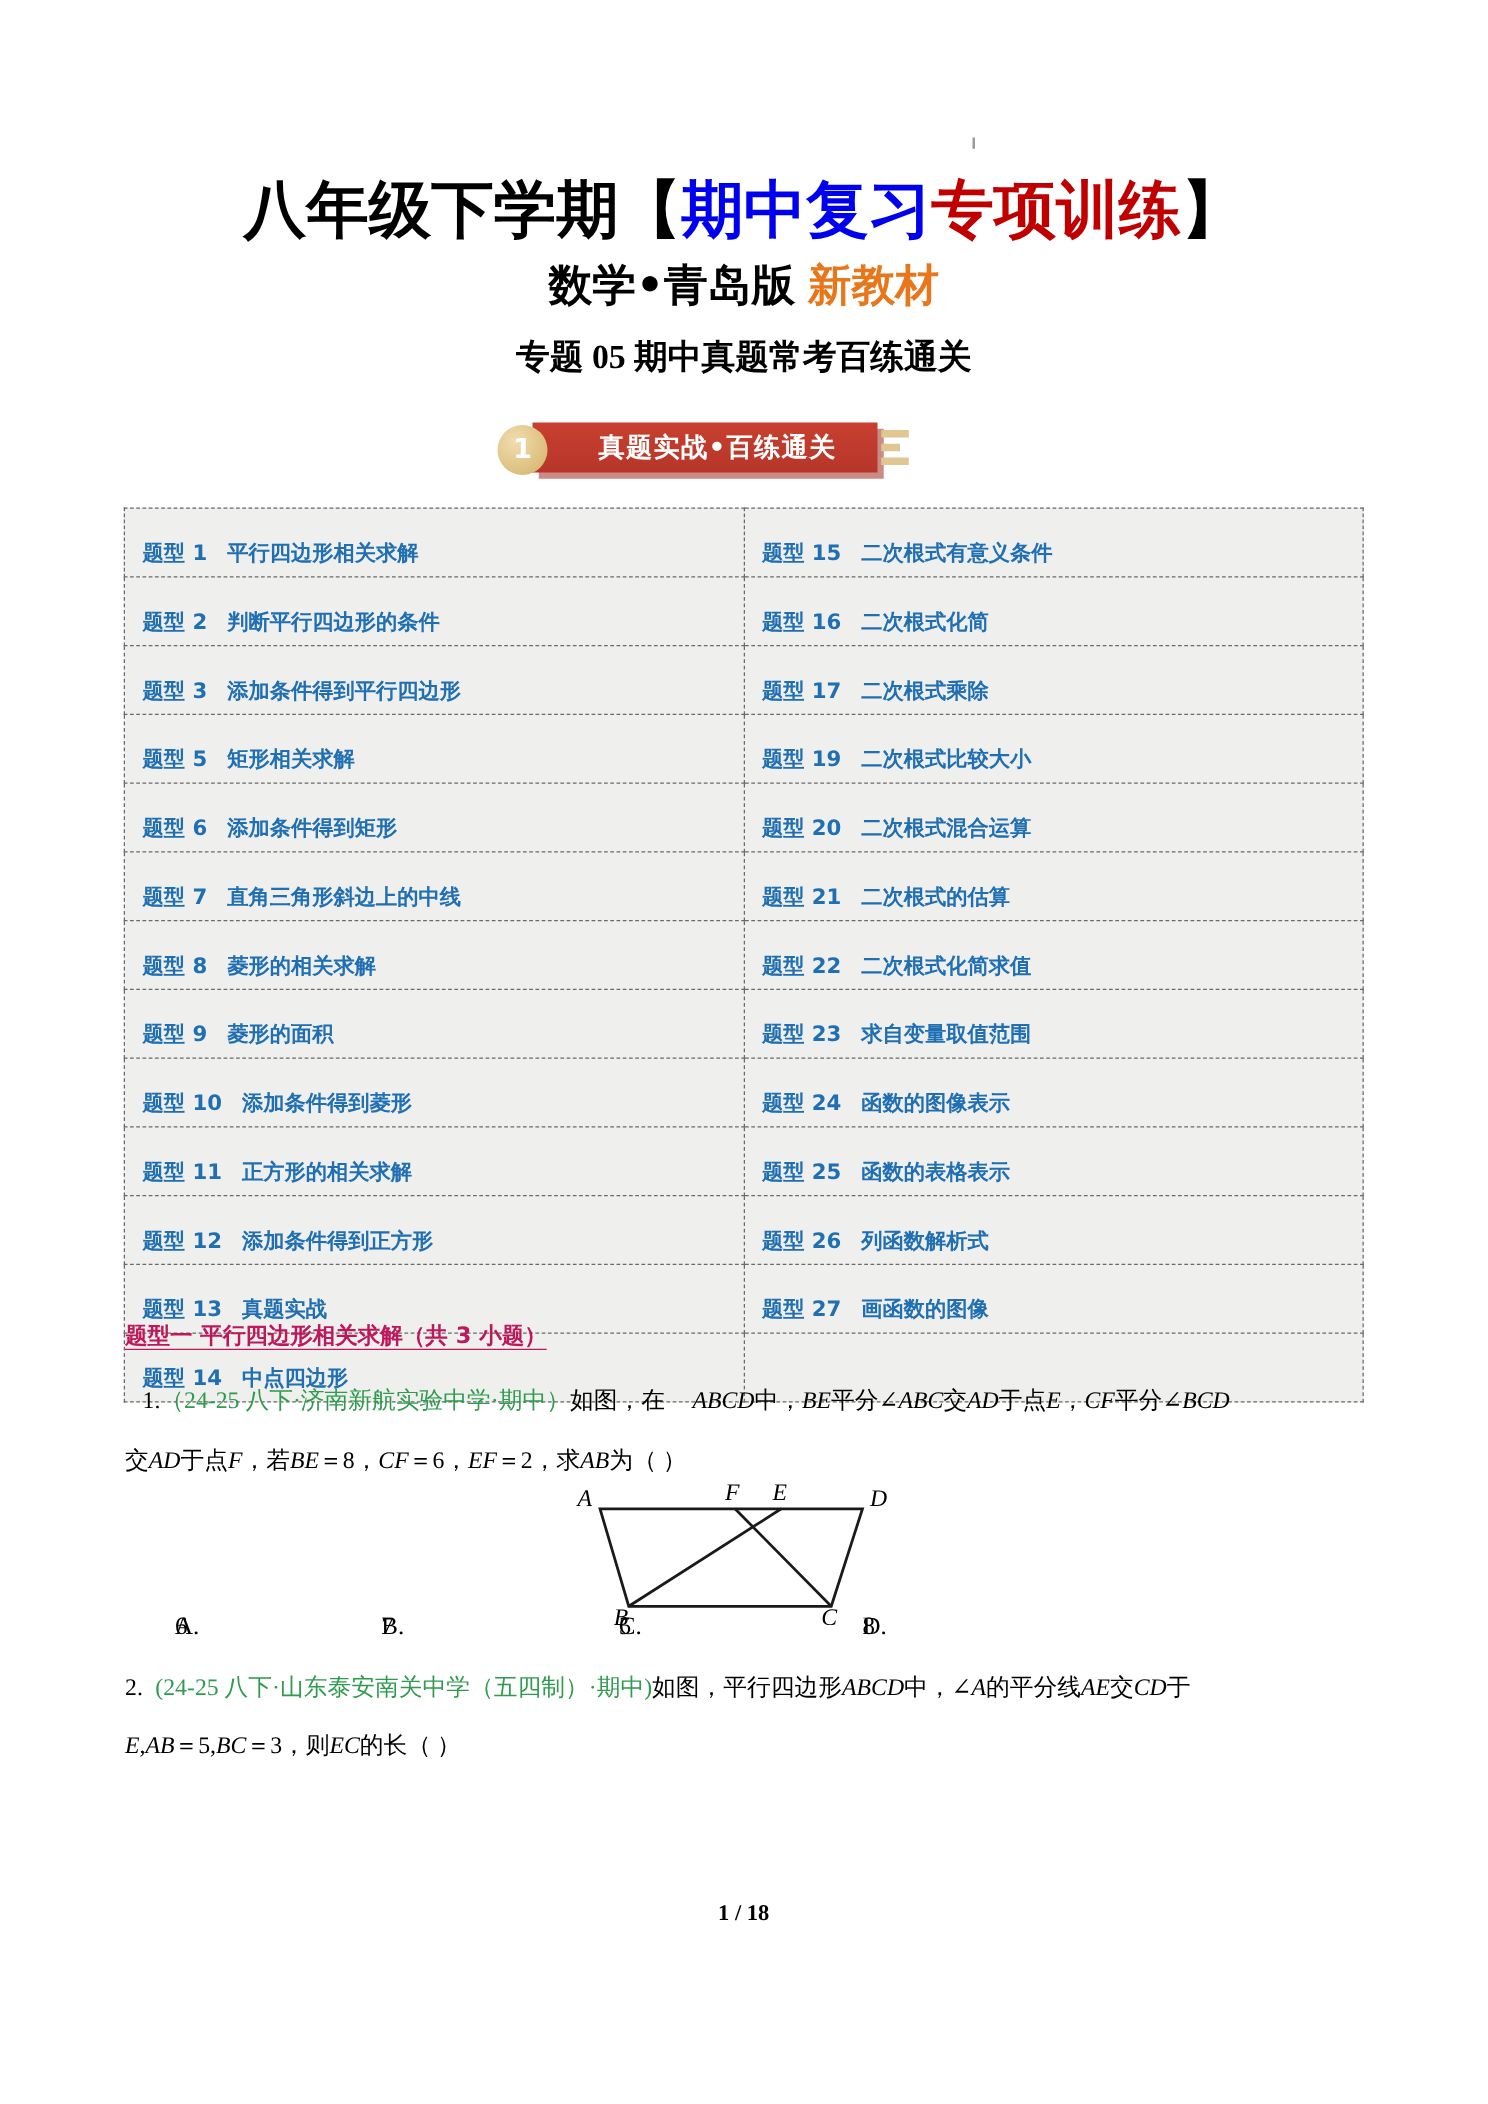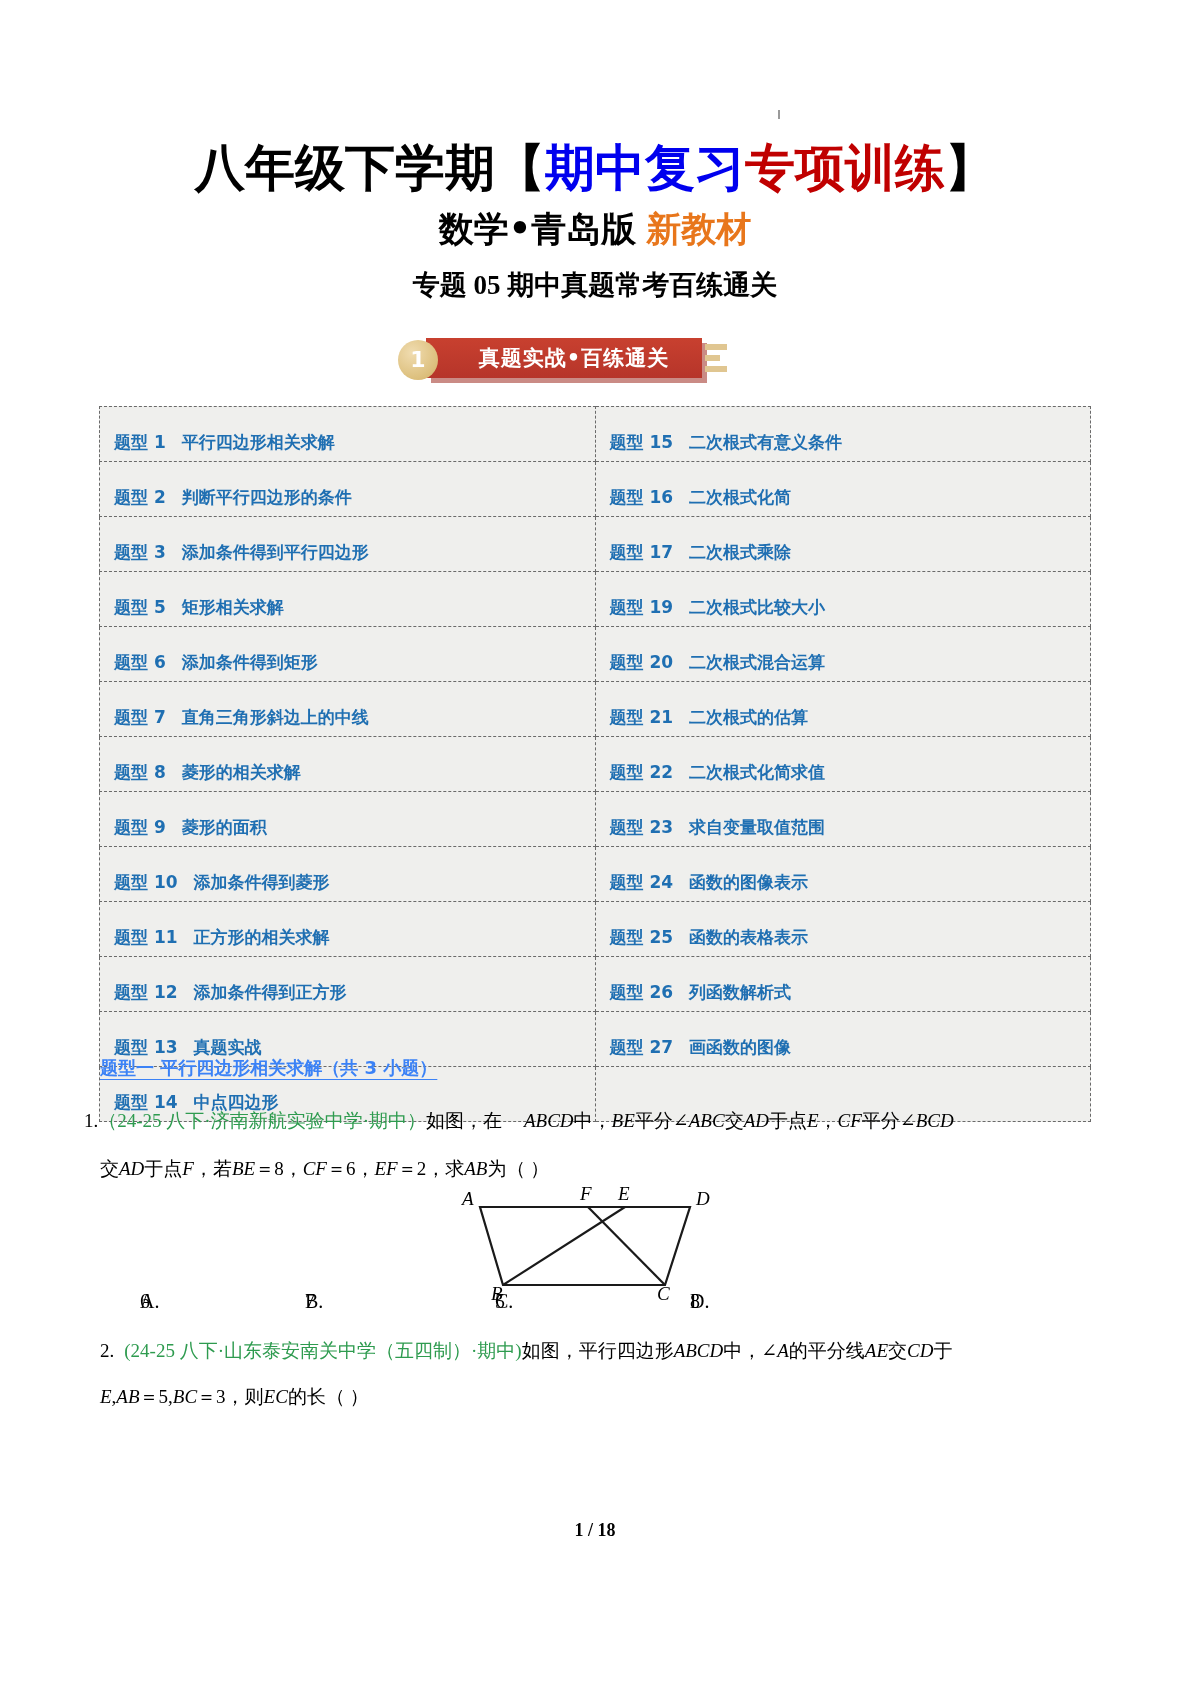--- a/index.html
+++ b/index.html
@@ -151,41 +151,41 @@
   .toc td.empty { color: transparent; }
   .toc .num { margin-right: 16px; }
 
   
   .sec-head {
     position: absolute;
     left: 100px; top: 1056px;
     font-family: "DejaVu Sans", "Liberation Sans", sans-serif;
     font-weight: 700;
     font-size: 18px;
-    color: #3b82f6;
+    color: #be185d;
     text-decoration: underline;
     text-underline-offset: 5px;
     white-space: nowrap;
   }
 
   
   .qline {
     position: absolute;
     font-family: "Liberation Serif", "DejaVu Serif", serif;
     font-size: 19px;
     line-height: 26px;
     color: #000;
     white-space: nowrap;
   }
   .src { color: #2E9B4F; }
   .mi  { font-style: italic; font-family: "Liberation Serif","DejaVu Serif",serif; }
   .sp  { display: inline-block; width: 10px; }
   .sp-w{ display: inline-block; width: 22px; }
 
-  .q1l1 { left: 84px; top: 1108px; }
+  .q1l1 { left: 114px; top: 1108px; }
   .q1l2 { left: 100px; top: 1156px; }
   .q2l1 { left: 100px; top: 1338px; }
   .q2l2 { left: 100px; top: 1384px; }
 
   
   .options { position: absolute; left: 100px; top: 1290px; width: 990px; height: 26px; }
   .options span {
     position: absolute;
     font-family: "Liberation Serif", "DejaVu Serif", serif;
     font-size: 20px;

